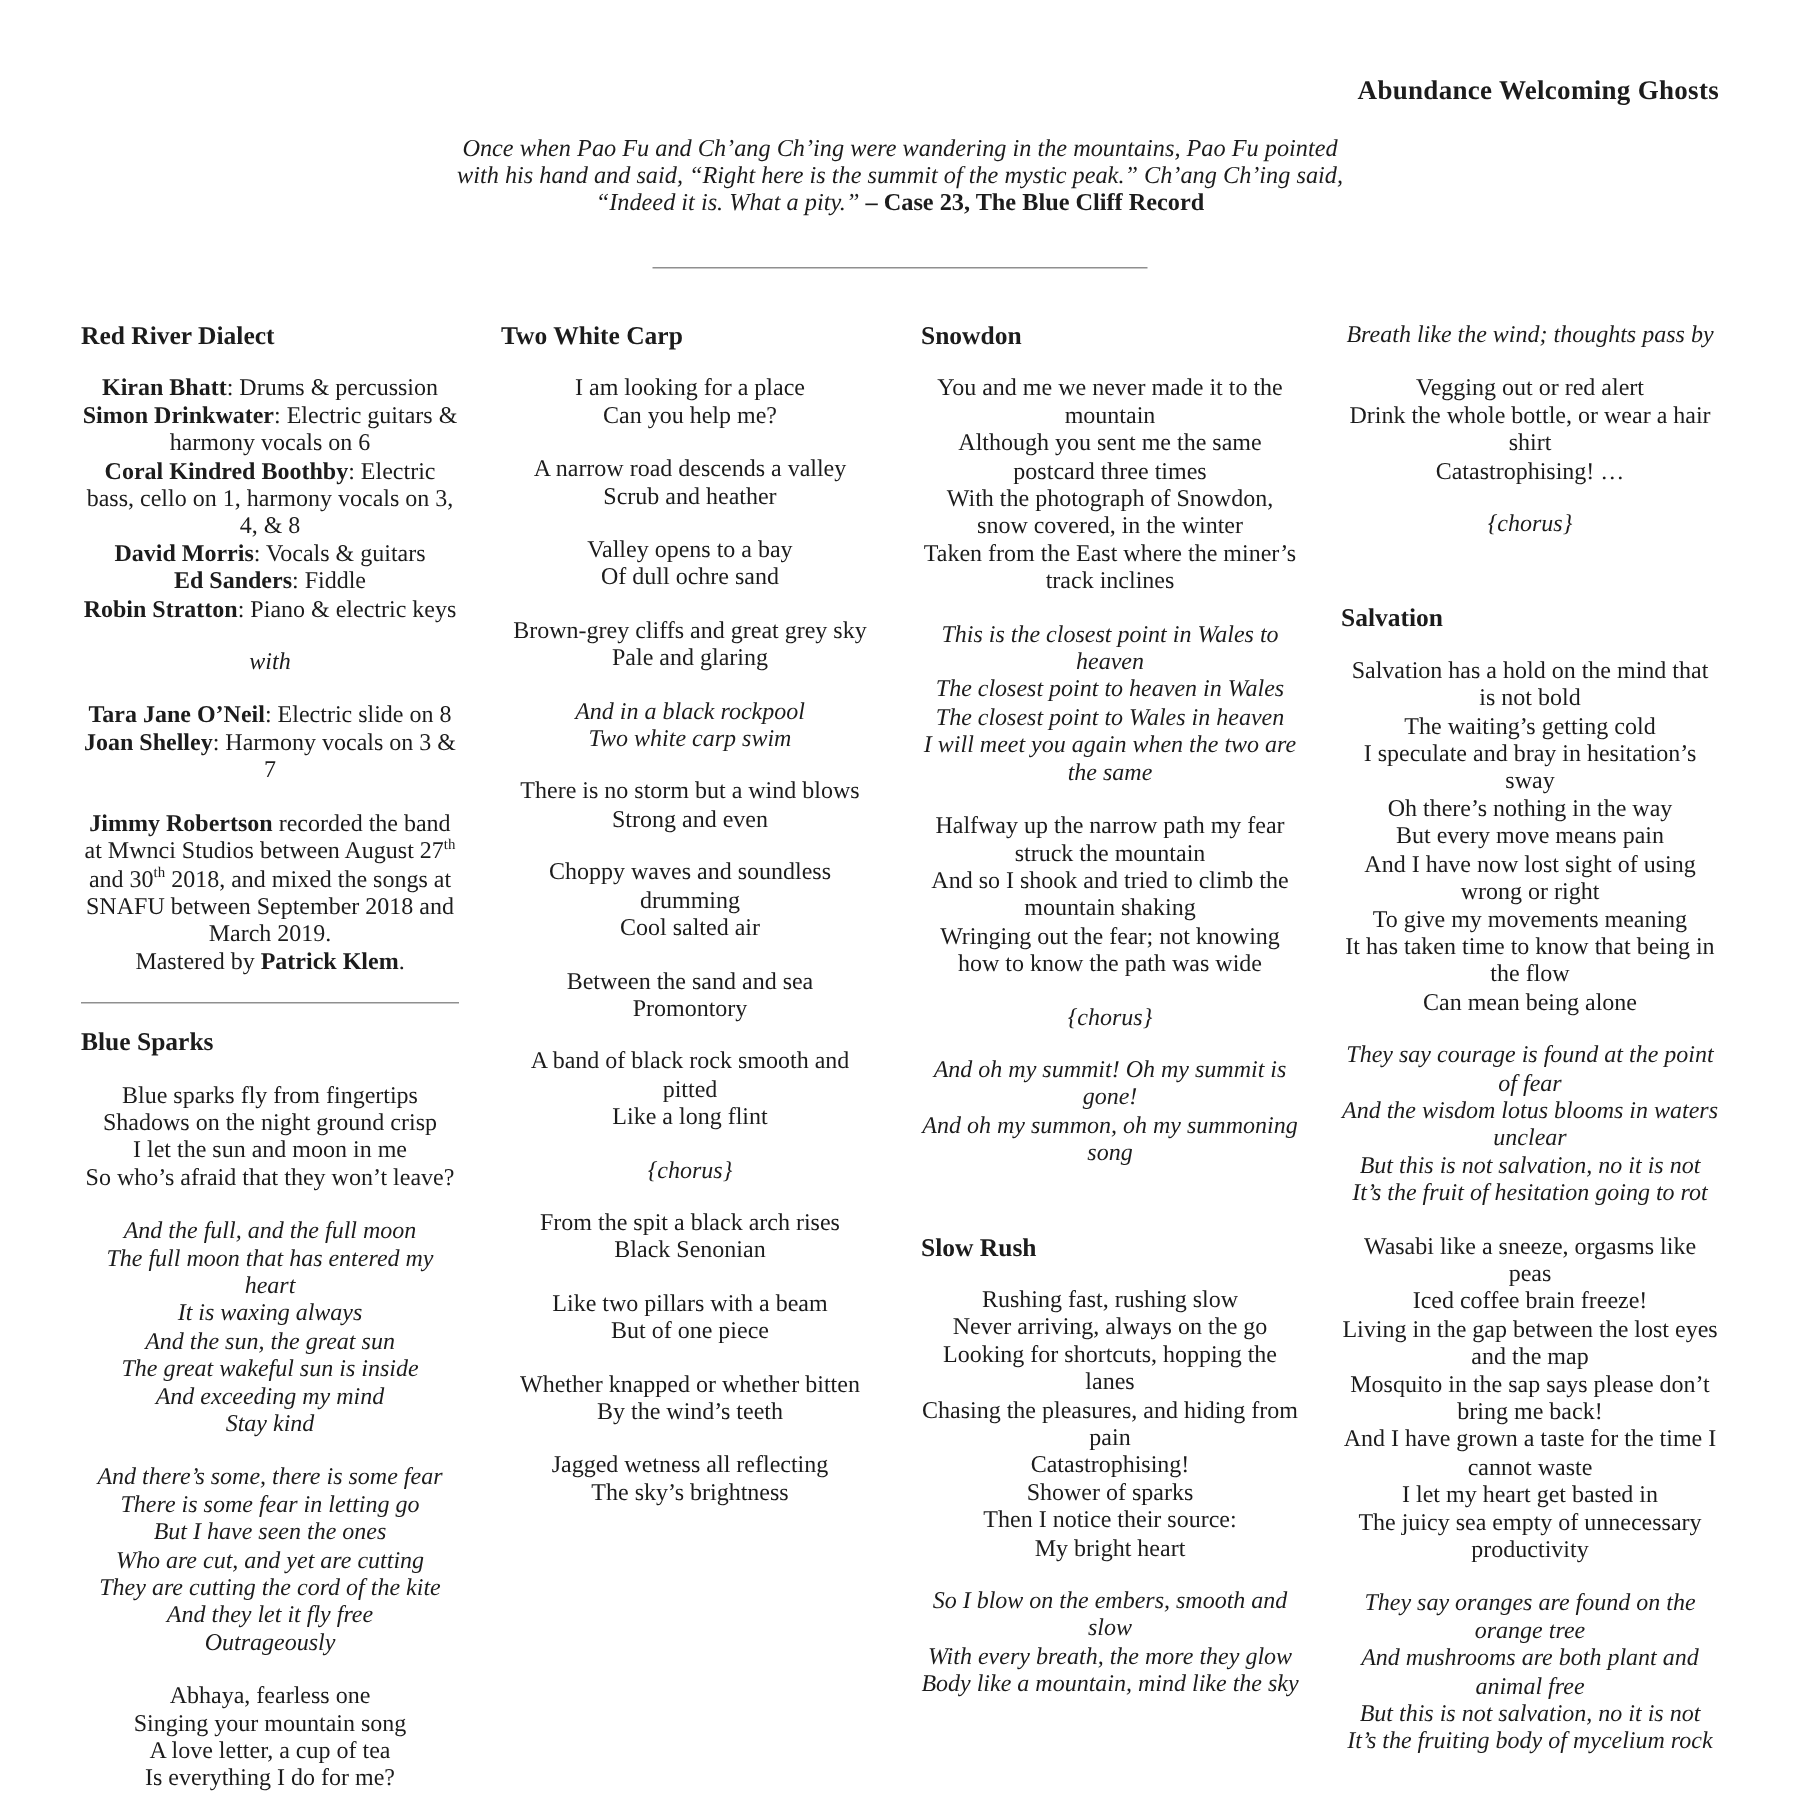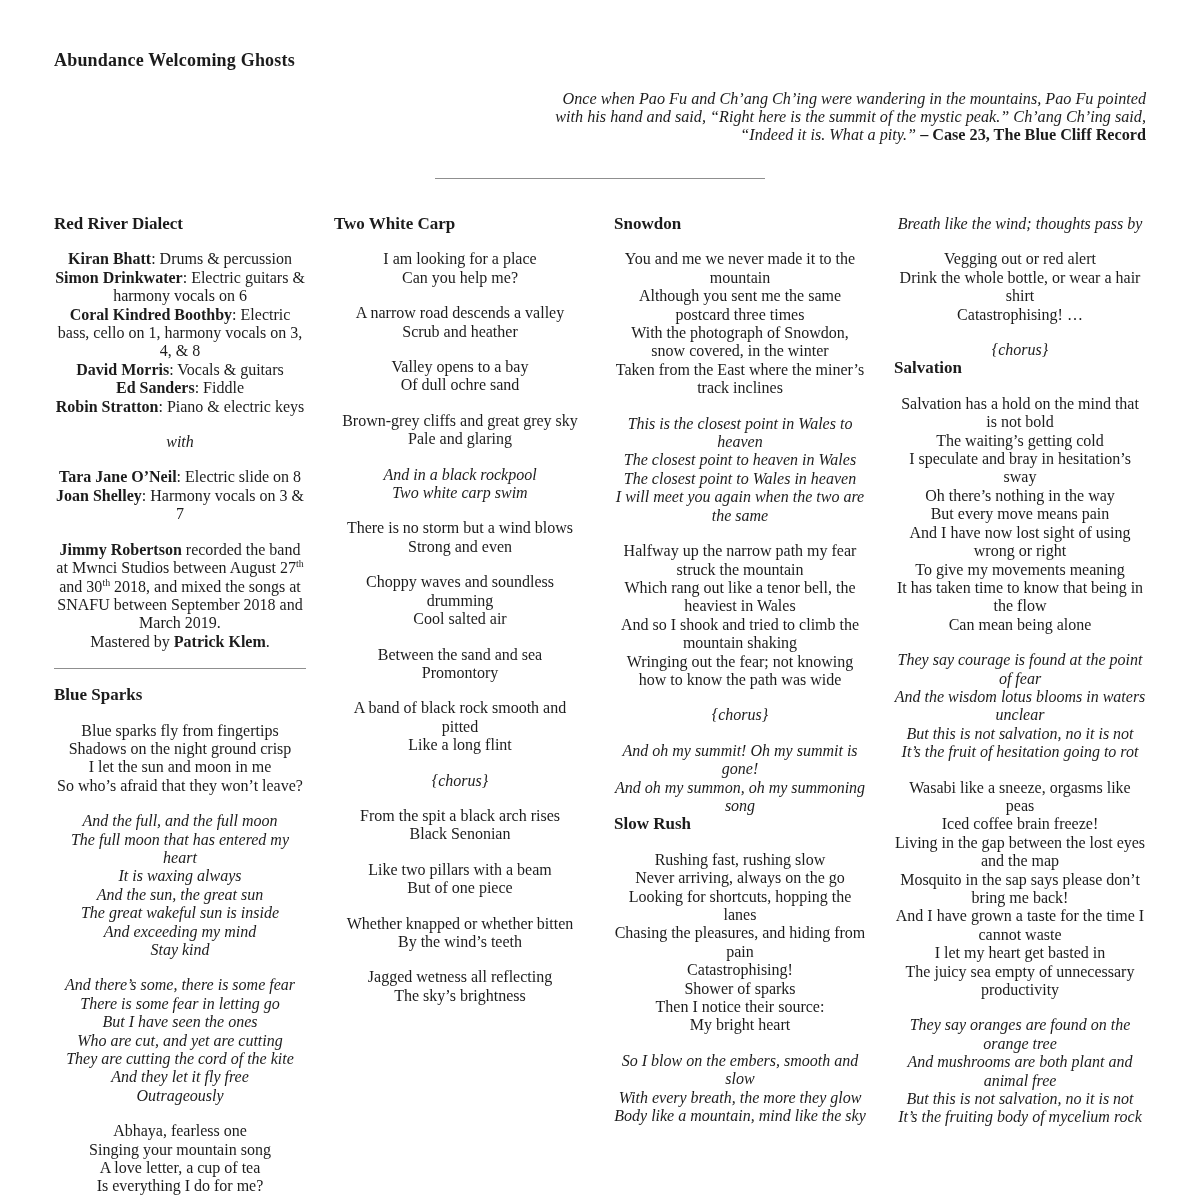--- a/index.html
+++ b/index.html
@@ -10,41 +10,41 @@
   }
   html,body{margin:0;padding:0;}
   body{
     width:1200px;height:1200px;overflow:hidden;
     background:var(--bg);color:var(--text);
     font-family:"Liberation Serif","DejaVu Serif",serif;
     -webkit-font-smoothing:antialiased;
   }
   .page{padding:50px 54px 0 54px;}
   .album-title{
-    margin:0;text-align:left;
+    margin:0;text-align:right;
     font-size:18px;font-weight:bold;line-height:20px;letter-spacing:.2px;
   }
   .epigraph{
     margin:20px auto 0 auto;text-align:center;
     font-size:16.2px;line-height:18px;
   }
-  .epigraph .line{white-space:pre-wrap;text-align:right;}
+  .epigraph .line{white-space:pre-wrap;}
   .top-rule{
     width:330px;margin:34px auto 0 auto;
     border:none;border-top:1.5px solid var(--rule);height:0;
   }
   .columns{
     margin-top:36px;
     display:flex;gap:28px;align-items:flex-start;
   }
   .column{width:252px;font-size:16px;line-height:var(--lh);}
   .song-title{
     margin:0;font-size:17px;font-weight:bold;line-height:var(--lh);
   }
-  .song-title.song-break{}
+  .song-title.song-break{margin-top:44px;}
   .verse{margin:17px 0 0 0;text-align:center;}
   .column > :first-child{margin-top:0;}
   .verse.italic{font-style:italic;}
   .col-rule{
     border:none;border-top:1px solid var(--rule);height:0;
     margin:17px 0 17px 0;width:100%;
   }
   .b{font-weight:bold;margin-top:28px;}
   .i{font-style:italic;}
   sup{font-size:.62em;line-height:0;vertical-align:super;}
@@ -182,21 +182,20 @@
           <div class="line">Taken from the East where the miner’s track inclines</div>
         </div>
         <div class="verse italic">
           <div class="line">This is the closest point in Wales to heaven</div>
           <div class="line">The closest point to heaven in Wales</div>
           <div class="line">The closest point to Wales in heaven</div>
           <div class="line">I will meet you again when the two are the same</div>
         </div>
         <div class="verse">
           <div class="line">Halfway up the narrow path my fear struck the mountain</div>
-          <div class="line">Which rang out like a tenor bell, the heaviest in Wales</div>
           <div class="line">And so I shook and tried to climb the mountain shaking</div>
           <div class="line">Wringing out the fear; not knowing how to know the path was wide</div>
         </div>
         <div class="verse italic">
           <div class="line">{chorus}</div>
         </div>
         <div class="verse italic">
           <div class="line">And oh my summit! Oh my summit is gone!</div>
           <div class="line">And oh my summon, oh my summoning song</div>
         </div>

